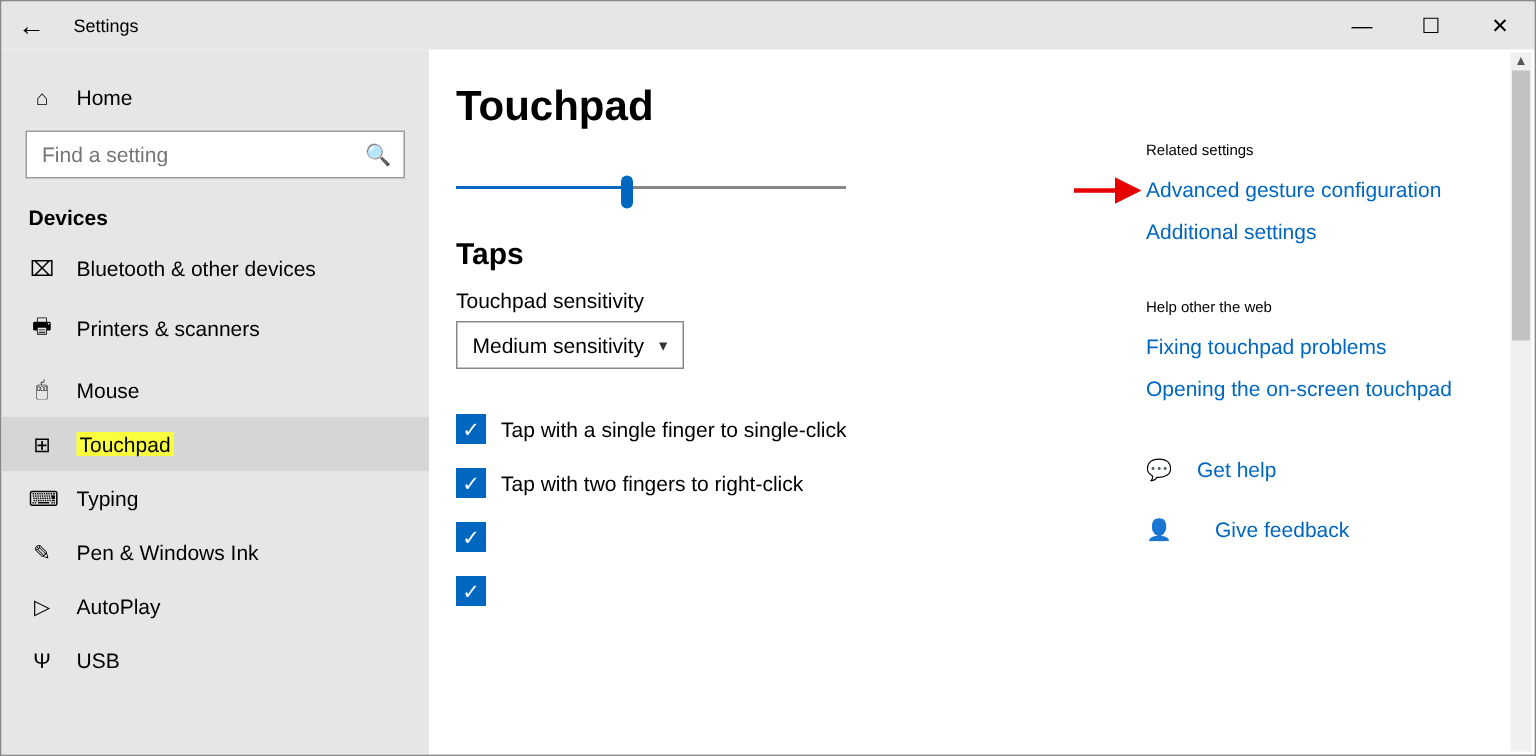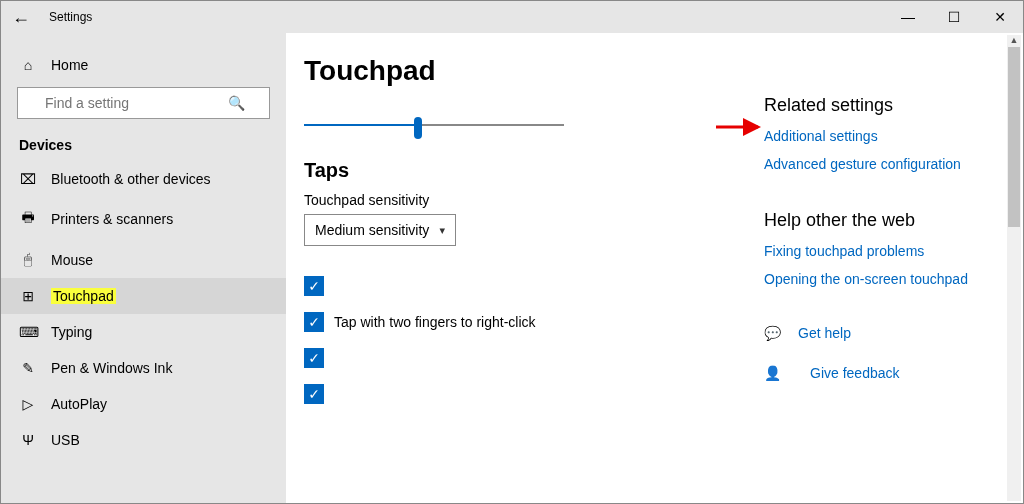--- a/index.html
+++ b/index.html
@@ -71,21 +71,21 @@
     font-size: 14px;
   }
   .home-row .icon { width: 18px; text-align:center; }
   .searchbox {
     margin: 0 16px 18px 16px;
     height: 32px;
     border: 1px solid #999;
     background: #fff;
     display: flex;
     align-items: center;
-    padding: 0 25px;
+    padding: 0 8px;
   }
   .searchbox input {
     border: none;
     outline: none;
     flex: 1;
     font-size: 14px;
     font-family: inherit;
     color: #555;
     background: transparent;
   }
@@ -191,21 +191,21 @@
     justify-content: center;
     font-size: 14px;
     flex-shrink: 0;
   }
   .rightcol {
     flex: 1;
     padding-top: 44px;
     position: relative;
   }
   .sec-head {
-    font-size: 18px;
+    font-size: 10px;
     margin-bottom: 12px;
   }
   .link {
     color: #0067c0;
     font-size: 14px;
     display: block;
     margin-bottom: 12px;
   }
   .sec-gap { height: 26px; }
   .iconlink {
@@ -325,20 +325,21 @@
 
         <div class="lbl">Touchpad sensitivity</div>
         <div class="combo">
           <span>Medium sensitivity</span>
           <span class="caret">▾</span>
         </div>
 
         <div id="check-list">
             <div class="chk-row">
               <div class="chk">✓</div>
+              <span>Tap with a single finger to single-click</span>
             </div>
             <div class="chk-row">
               <div class="chk">✓</div>
               <span>Tap with two fingers to right-click</span>
             </div>
             <div class="chk-row">
               <div class="chk">✓</div>
             </div>
             <div class="chk-row">
               <div class="chk">✓</div>
@@ -352,22 +353,22 @@
               <defs>
                 <marker id="ah" markerWidth="6" markerHeight="6" refX="5" refY="3" orient="auto">
                   <path d="M0,0 L6,3 L0,6 Z" fill="#e60000"></path>
                 </marker>
               </defs>
               <line x1="2" y1="10" x2="44" y2="10" stroke="#e60000" stroke-width="3" marker-end="url(#ah)"></line>
             </svg>
         </div>
 
         <div class="sec-head">Related settings</div>
+        <a class="link">Advanced gesture configuration</a>
         <a class="link">Additional settings</a>
-        <a class="link">Advanced gesture configuration</a>
 
         <div class="sec-gap"></div>
         <div class="sec-head">Help other the web</div>
         <a class="link">Fixing touchpad problems</a>
         <a class="link">Opening the on-screen touchpad</a>
 
         <div class="sec-gap"></div>
         <div class="iconlink">
           <span class="ic">💬</span>
           <span class="link" style="margin:0">Get help</span>

